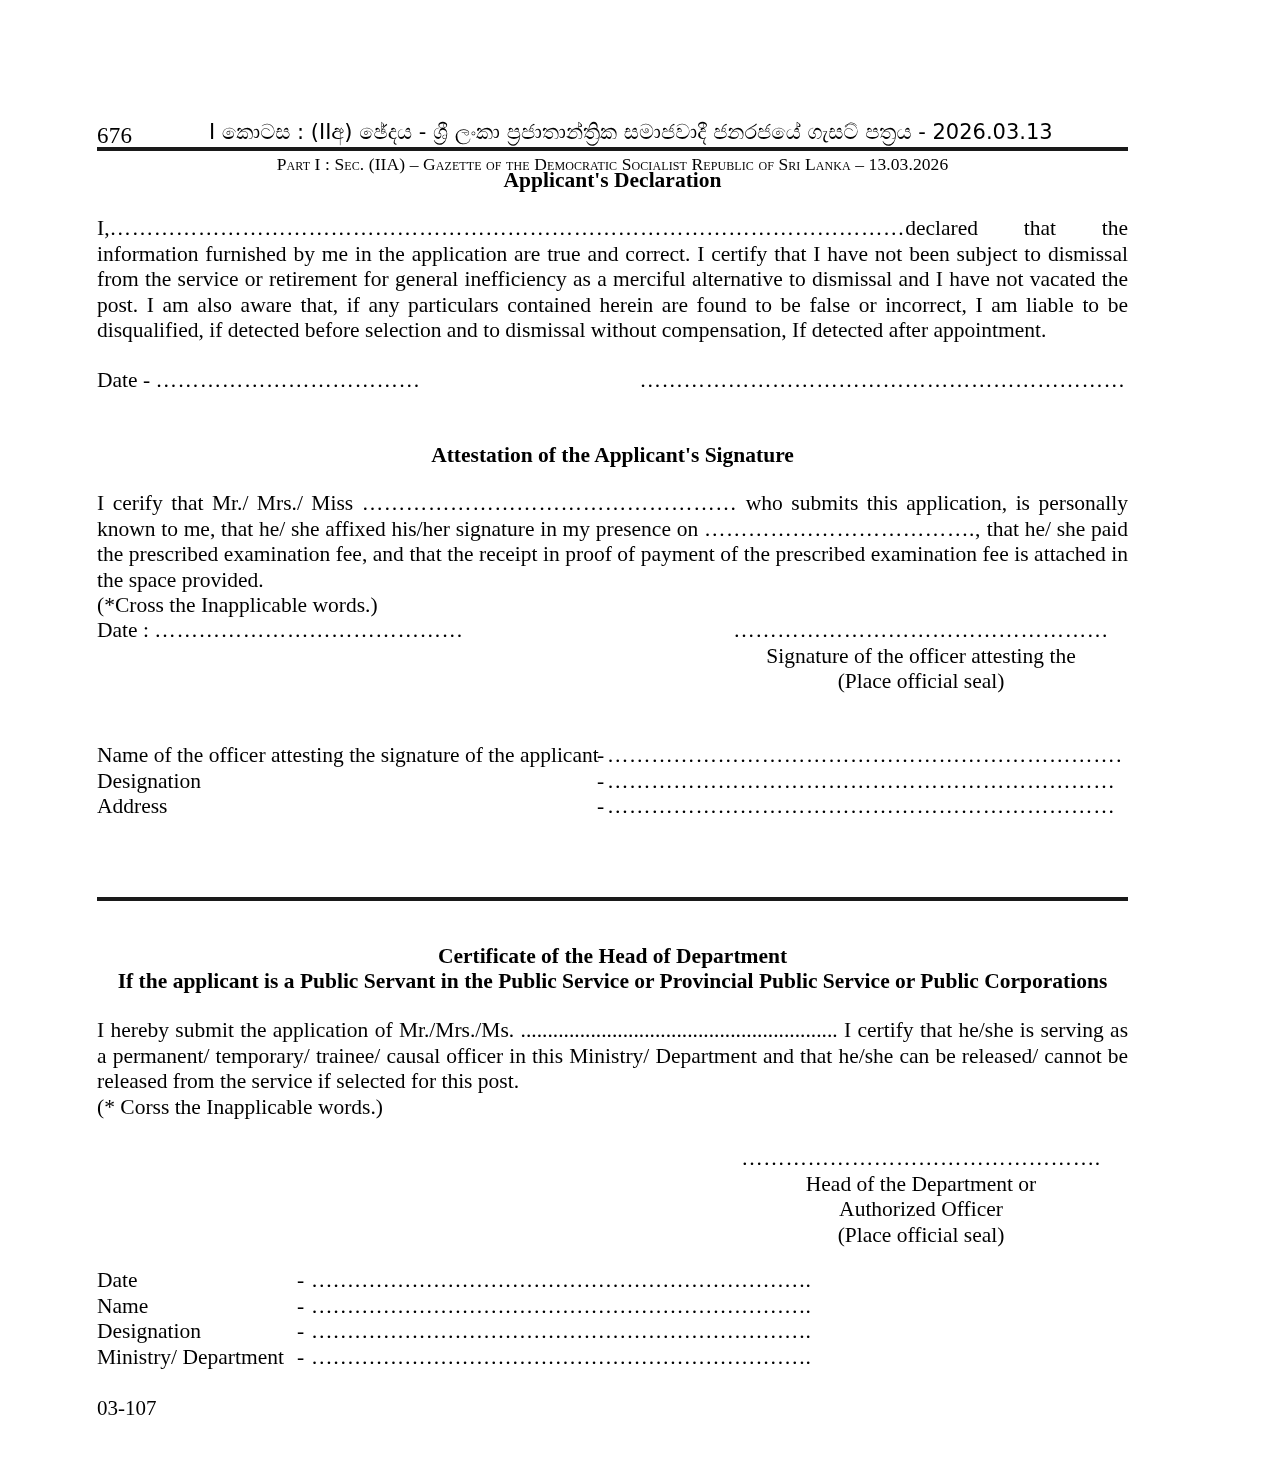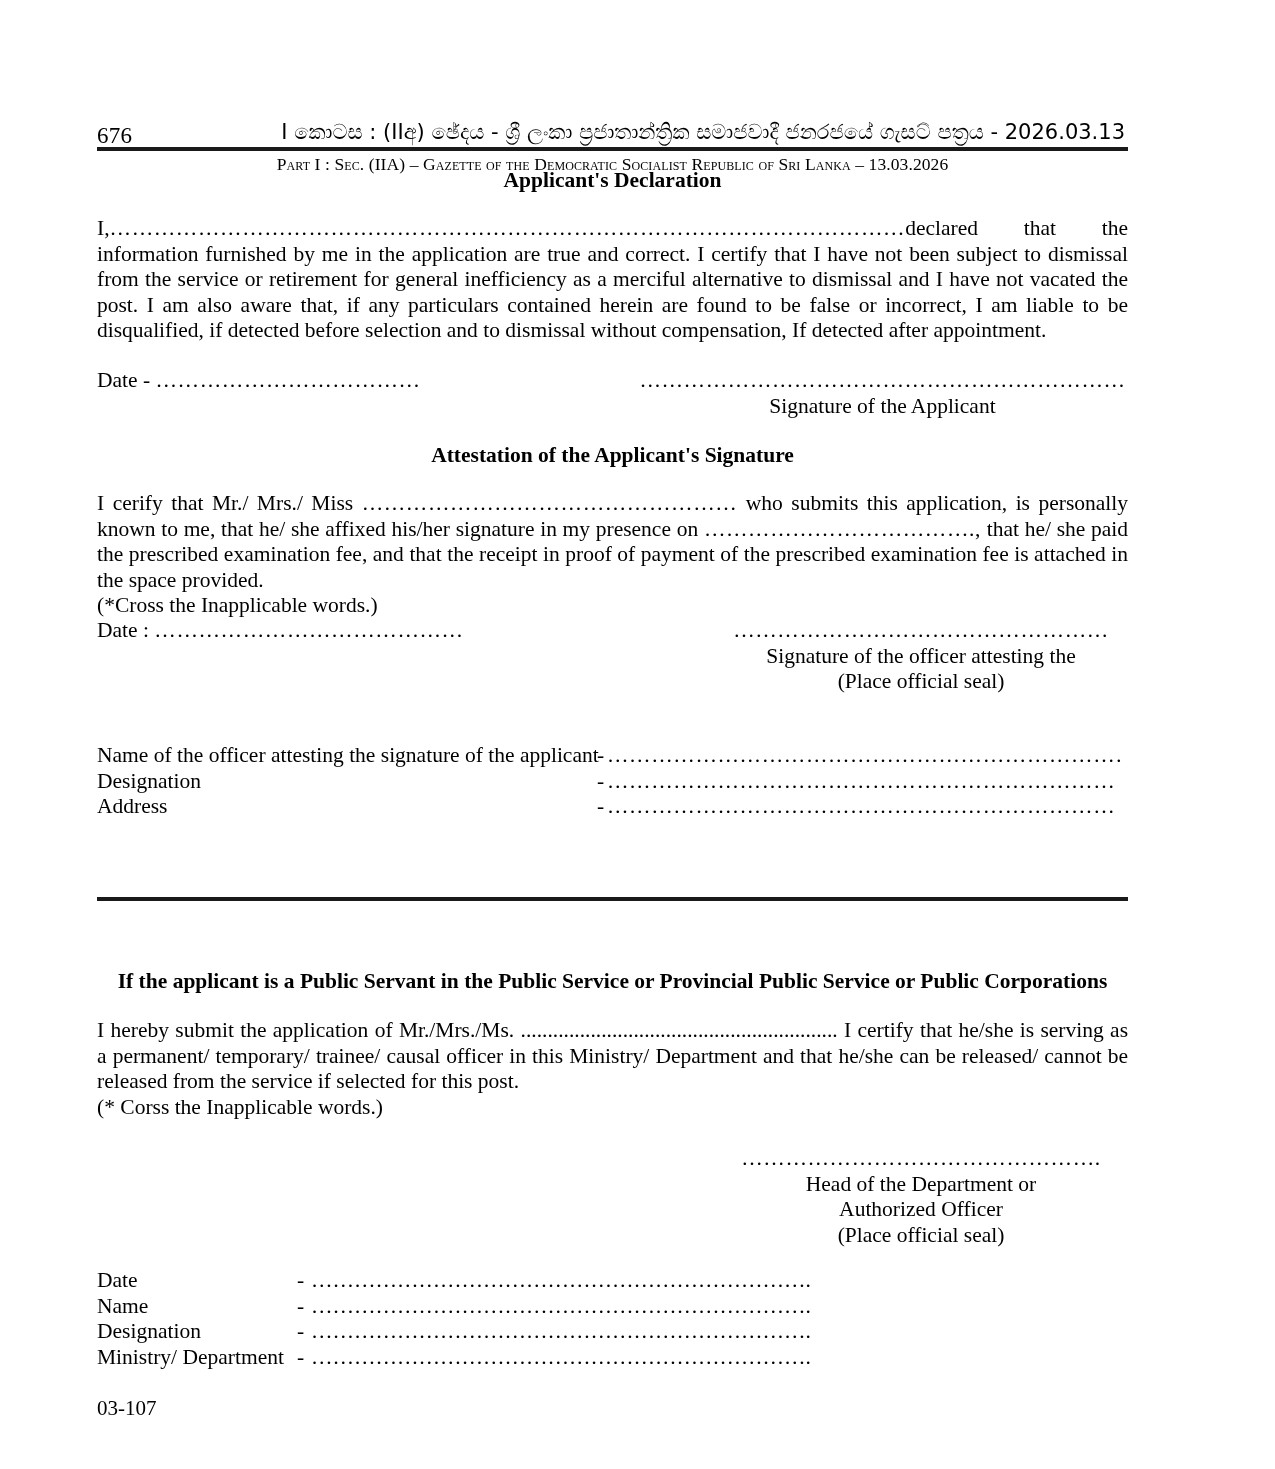--- a/index.html
+++ b/index.html
@@ -40,21 +40,21 @@
     left: 0;
     top: 3px;
     font-size: 23px;
     letter-spacing: 0.3px;
   }
   .hdr-sinhala {
     position: absolute;
     left: 112px;
     top: 0;
     width: 916px;
-    text-align: right;
+    text-align: left;
     font-size: 21px;
     white-space: nowrap;
     font-family: "DejaVu Sans", "Liberation Sans", sans-serif;
   }
   .hdr-row2 {
     margin-top: 2px;
     text-align: center;
     font-size: 17.5px;
     font-variant: small-caps;
     letter-spacing: 0.1px;
@@ -185,21 +185,20 @@
     <p><span>I,</span><span class="dots">………………………………………………………………………………………………</span><span>declared that the information furnished by me in the application are true and correct. I certify that I have not been subject to dismissal from the service or retirement for general inefficiency as a merciful alternative to dismissal and I have not vacated the post. I am also aware that, if any particulars contained herein are found to be false or incorrect, I am liable to be disqualified, if detected before selection and to dismissal without compensation, If detected after appointment.</span></p>
   </div>
 
   <div class="two-col" style="top:368px; height:60px;">
     <div class="col-left">
       <span>Date -</span>
       <span class="dots">………………………………</span>
     </div>
     <div class="col-right" style="left:540px; width:491px;">
       <span class="lead dots">…………………………………………………………</span>
-      <span class="cap">Signature of the Applicant</span>
     </div>
   </div>
 
   <div class="ctr-head" style="top:443px;">Attestation of the Applicant's Signature</div>
 
   <div class="blk just para" style="top:491px;">
     <p><span>I cerify that Mr./ Mrs./ Miss</span>
       <span class="dots">……………………………………………</span>
       <span>who submits this application, is personally known to me, that he/ she affixed his/her signature in my presence on</span>
       <span class="dots">……………………………….,</span>
@@ -232,20 +231,21 @@
     </div>
     <div class="fieldrow">
       <span class="fr-label" style="width:500px;">Address</span>
       <span class="fr-dash" style="width:10px;">-</span>
       <span class="fr-dots dots" style="width:515px;">……………………………………………………………</span>
     </div>
   </div>
 
   <div class="rule-thick rule-mid"></div>
 
+  <div class="ctr-head lower" style="top:944px;">Certificate of the Head of Department</div>
   <div class="ctr-head lower" style="top:969px;">If the applicant is a Public Servant in the Public Service or Provincial Public Service or Public Corporations</div>
 
   <div class="blk just para lower" style="top:1018px;">
     <p><span>I hereby submit the application of Mr./Mrs./Ms.</span>
       <span class="dots-tight">...........................................................</span>
       <span>I certify that he/she is serving as a permanent/ temporary/ trainee/ causal officer in this Ministry/ Department and that he/she can be released/ cannot be released from the service if selected for this post.</span></p>
     <p>(* Corss the Inapplicable words.)</p>
   </div>
 
   <div class="two-col lower" style="top:1146px; height:110px;">

